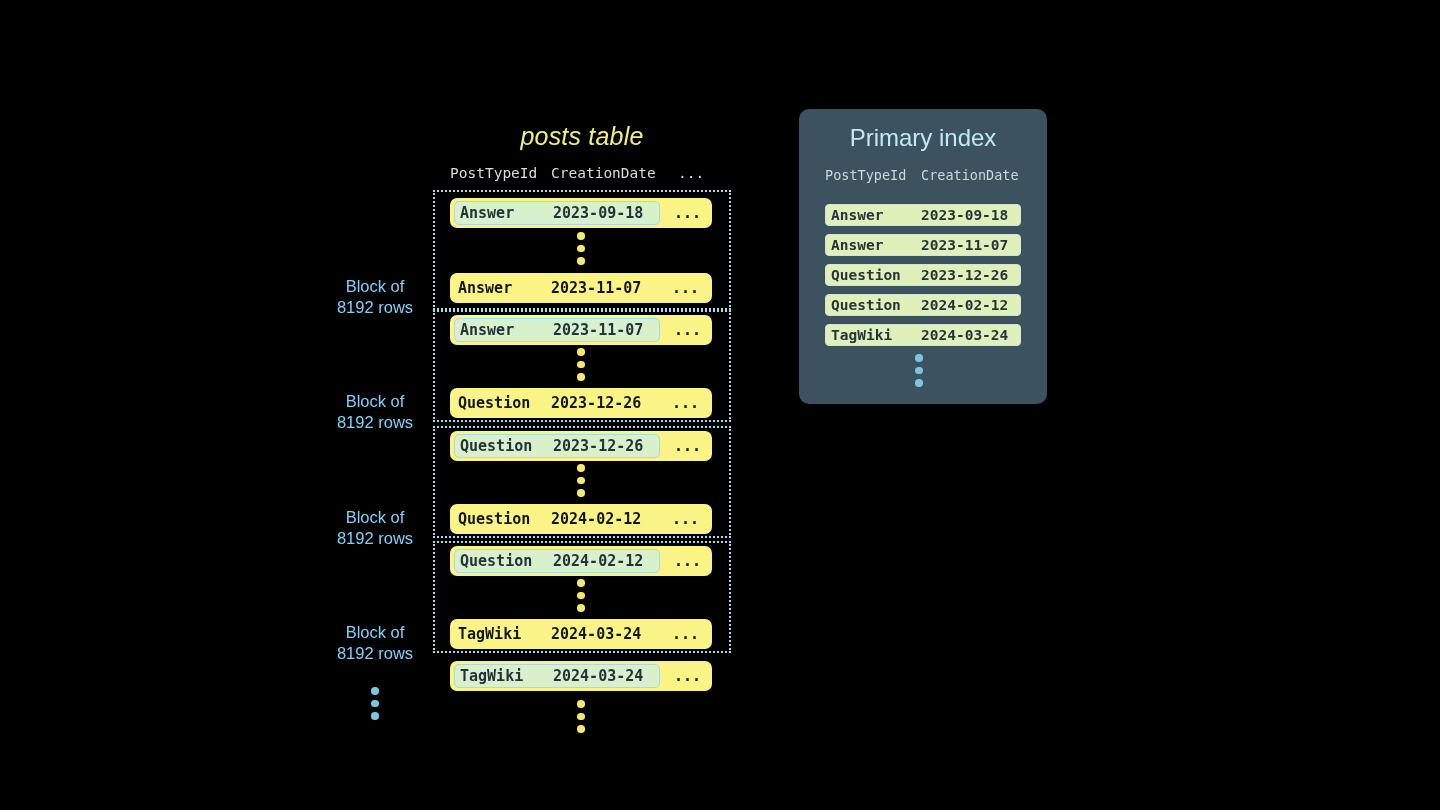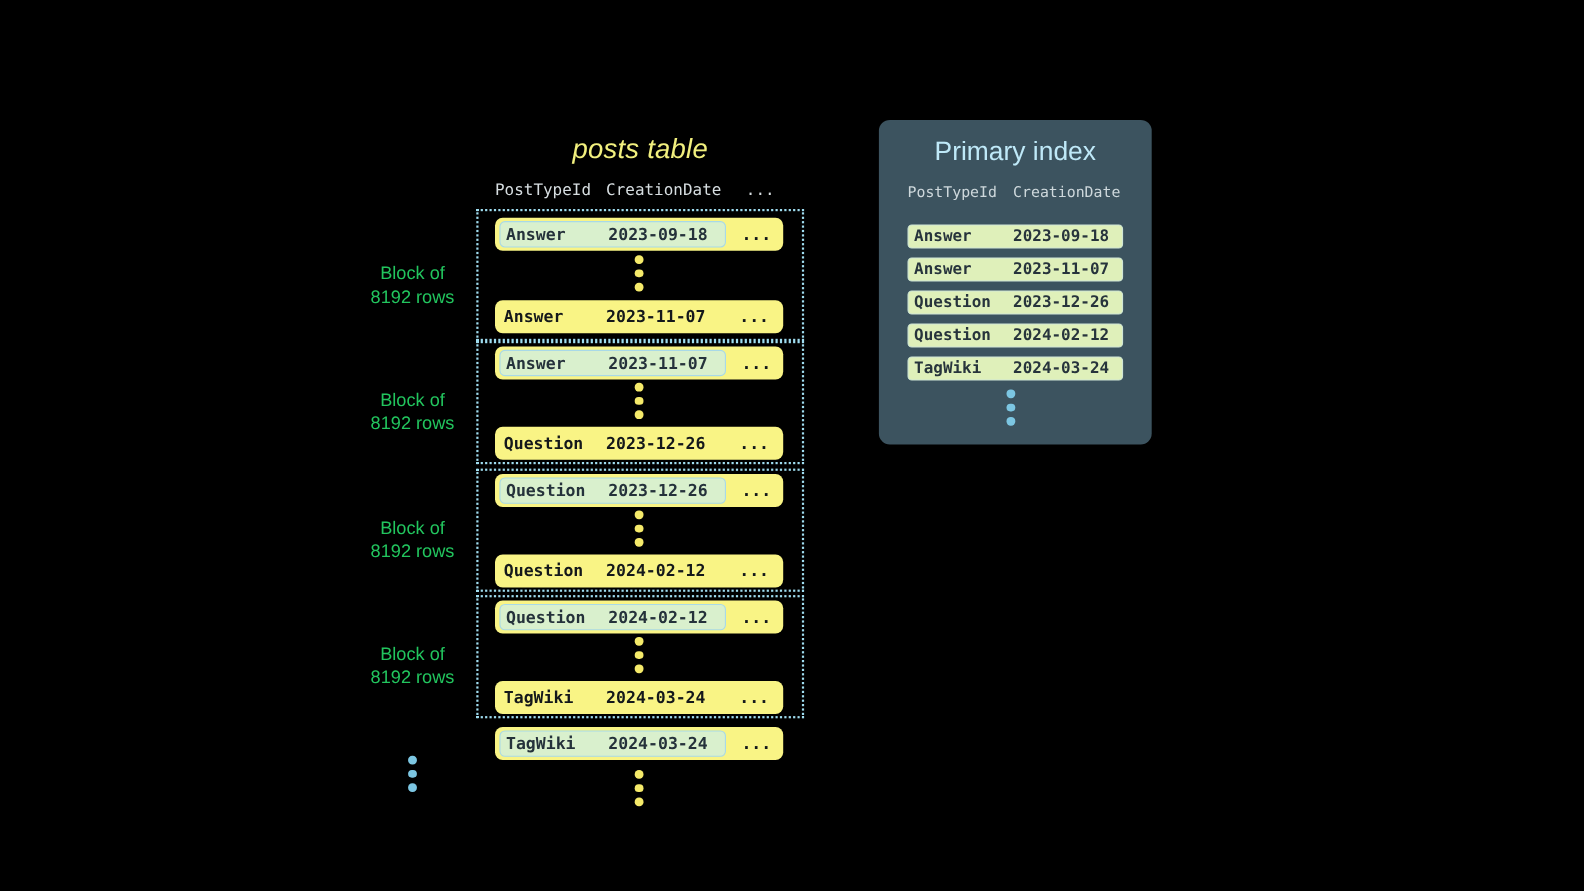--- a/index.html
+++ b/index.html
@@ -59,24 +59,25 @@
     left: 433px;
     width: 298px;
     border: 2px dotted #9fdcef;
     box-sizing: border-box;
   }
 
   .block-label {
     position: absolute;
     width: 150px;
     text-align: center;
-    color: #22c55e;
+    color: #7dd3fc;
     font-size: 16.5px;
     line-height: 21px;
     white-space: pre-line;
+    margin-top: 37px;
   }
 
   
   .row {
     position: absolute;
     left: 450px;
     width: 262px;
     height: 30px;
     background: #f9f485;
     border-radius: 7px;

